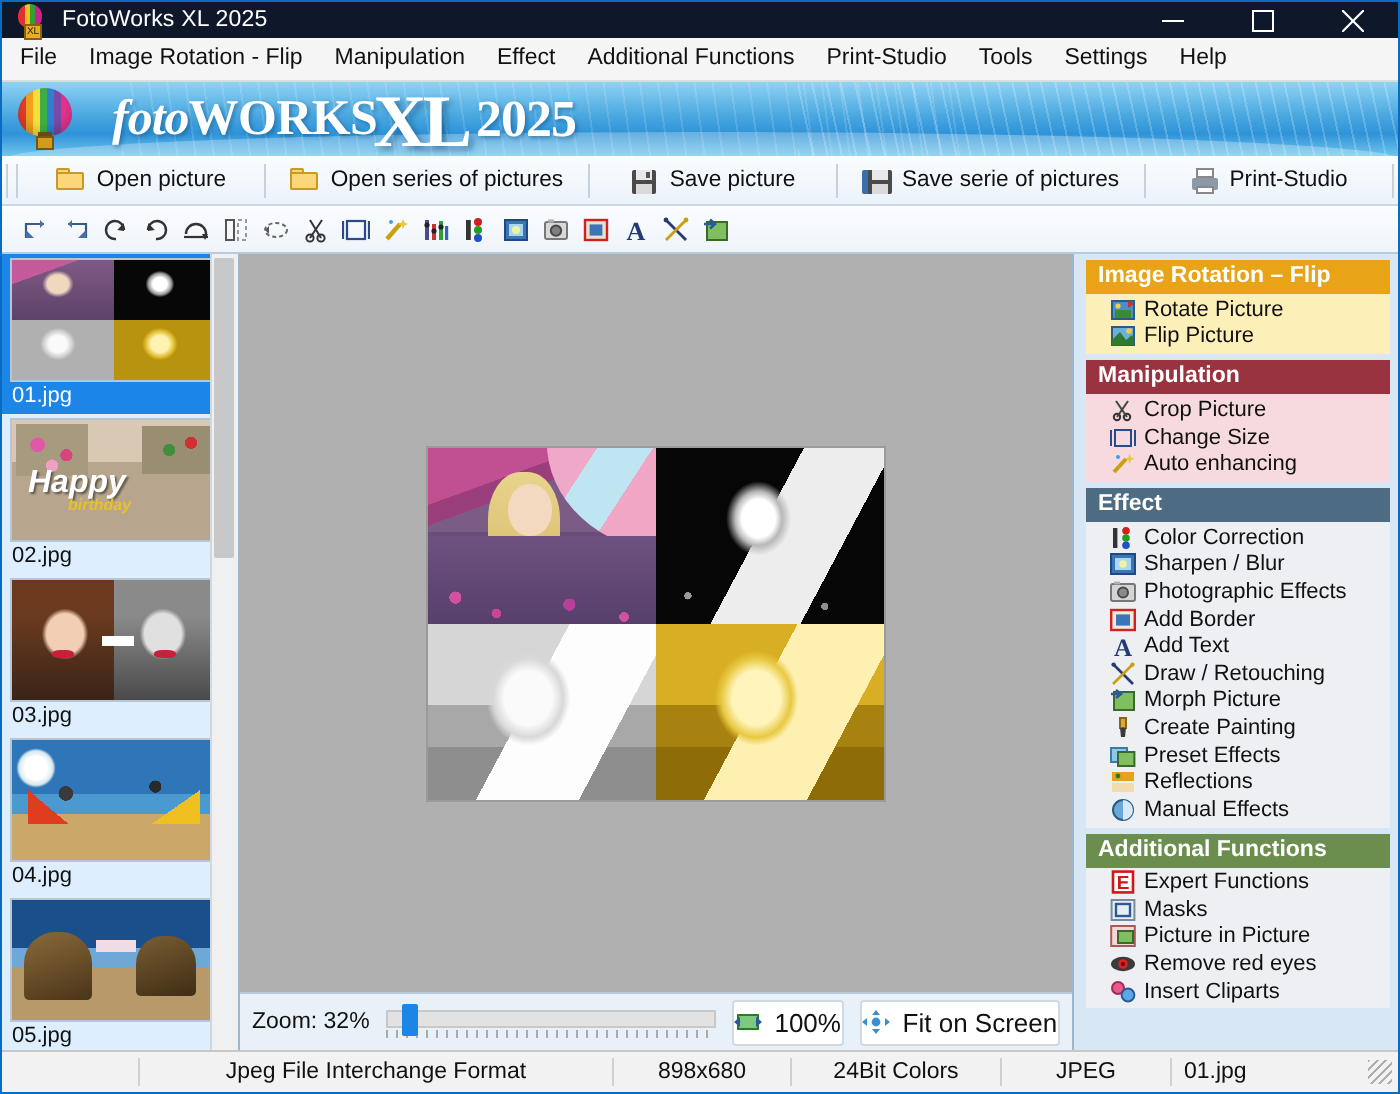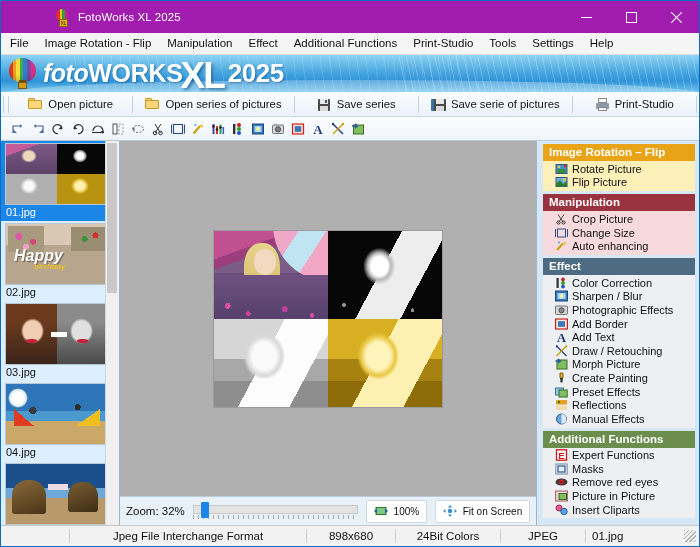--- a/index.html
+++ b/index.html
@@ -12,23 +12,22 @@
   }
   .app{
     width:700px;height:547px;position:relative;
     box-sizing:border-box;
     border:1px solid #0a6cc0;
     background:#eef4fa;
     display:flex;flex-direction:column;
   }
   
   .titlebar{
-    height:32px;background:#a21caf;display:flex;align-items:center;
+    height:18px;background:#0f172a;display:flex;align-items:center;
     flex:0 0 auto;
-    padding-left:47px;
   }
   .tb-icon{
     width:16px;height:16px;margin-left:7px;margin-right:7px;position:relative;flex:0 0 auto;
   }
   .tb-icon .bal{
     position:absolute;left:1px;top:0px;width:12px;height:12px;border-radius:50% 50% 45% 45%;
     background:
       linear-gradient(90deg,#e03030 0 30%,#f0c020 30% 50%,#30a030 50% 72%,#d02090 72% 100%);
   }
   .tb-icon .bsk{
@@ -79,22 +78,23 @@
       #2f7fd0 53% 66%,#7b49a8 66% 80%,#e0348c 80% 100%);
     box-shadow:inset 0 -3px 5px rgba(0,0,0,.18);
   }
   .balloon .s{
     position:absolute;left:10px;top:22px;width:7px;height:2px;background:#6b4a10;
   }
   .balloon .k{
     position:absolute;left:9px;top:24px;width:9px;height:7px;background:#d39b1c;border:1px solid #7a5410;box-sizing:border-box;
   }
   .logo-text{
-    position:absolute;left:42px;top:0px;height:37px;display:flex;align-items:center;
+    position:absolute;left:55px;top:0px;height:37px;display:flex;align-items:center;
     font-size:0;
+    font-family:Liberation Serif, serif;
   }
   .lt-foto{
     font-style:italic;font-weight:700;font-size:25px;color:#fff;letter-spacing:-.5px;
     text-shadow:1px 1px 2px rgba(0,60,110,.45);
   }
   .lt-works{
     font-weight:700;font-size:25px;color:#fff;letter-spacing:-.3px;
     text-shadow:1px 1px 2px rgba(0,60,110,.45);
   }
   .lt-xl{
@@ -215,21 +215,21 @@
     background:#e9f1f8;border-top:1px solid #b9cadb;
   }
   .zoomlabel{font-size:11.5px;color:#111;white-space:nowrap;}
   .slider{position:relative;width:165px;height:18px;flex:0 0 auto;}
   .slider .track{position:absolute;left:0;top:3px;width:165px;height:9px;background:#e2e2e2;border:1px solid #c8c8c8;box-sizing:border-box;}
   .slider .ticks{position:absolute;left:0;top:13px;width:165px;height:4px;
     background:repeating-linear-gradient(90deg,#aaa 0 1px, rgba(0,0,0,0) 1px 5px);}
   .slider .knob{position:absolute;left:8px;top:0px;width:8px;height:16px;background:#1b86e8;border-radius:1px;}
   .zbtn{
     flex:1 1 auto;height:21px;background:#fff;border:1px solid #cfd9e2;border-radius:2px;
-    display:flex;align-items:center;justify-content:center;gap:6px;font-size:10px;color:#111;
+    display:flex;align-items:center;justify-content:center;gap:6px;font-size:13px;color:#111;
   }
   .zbtn .zi{width:14px;height:12px;position:relative;flex:0 0 auto;}
   
   .rightpanel{
     width:163px;flex:0 0 auto;background:#d7e7f5;border-left:1px solid #9db6cc;
     padding:3px 4px 0 6px;box-sizing:border-box;overflow:hidden;
   }
   .sec-head{
     height:17px;line-height:17px;padding-left:6px;color:#fff;font-weight:700;font-size:11.5px;
     margin-top:3px;
@@ -379,21 +379,21 @@
       <span>Open series of pictures</span>
     </div>
     <div class="mt-sep"></div>
     <div class="mt-btn" style="flex:1 1 0;justify-content:center;">
       <span class="ic ic-floppy">
           <span class="d1"></span>
           <span class="d2"></span>
           <span class="d3"></span>
           <span class="d4"></span>
         </span>
-      <span>Save series</span>
+      <span>Save picture</span>
     </div>
     <div class="mt-sep"></div>
     <div class="mt-btn" style="flex:1 1 0;justify-content:center;">
       <span class="ic ic-floppy ic-floppy2">
           <span class="e1"></span>
           <span class="d1" style="left:3px;"></span>
           <span class="d2" style="left:5px;"></span>
           <span class="d3" style="left:5px;"></span>
         </span>
       <span>Save serie of pictures</span>
@@ -790,32 +790,32 @@
         </div>
         <div class="row">
           <span class="ri"><svg width="13" height="12" viewBox="0 0 13 12">
                 <rect x="0.8" y="1" width="11.4" height="10" fill="#e8eef4" stroke="#7a8a9a"></rect>
                 <rect x="3" y="3" width="7" height="6" fill="none" stroke="#2a5a9a" stroke-width="1.2"></rect>
               </svg></span>
           <span>Masks</span>
         </div>
         <div class="row">
           <span class="ri"><svg width="13" height="12" viewBox="0 0 13 12">
+                <rect x="0.6" y="1" width="11.8" height="10" fill="#f4d8d8" stroke="#a85a5a"></rect>
+                <rect x="4" y="3.5" width="7.5" height="6" fill="#7fbf5f" stroke="#3a6a28"></rect>
+              </svg></span>
+          <span>Picture in Picture</span>
+        </div>
+        <div class="row">
+          <span class="ri"><svg width="13" height="12" viewBox="0 0 13 12">
                 <ellipse cx="6.5" cy="6" rx="6" ry="3.6" fill="#3a3a3a"></ellipse>
                 <circle cx="6.5" cy="6" r="2.4" fill="#e02020"></circle>
                 <circle cx="6.5" cy="6" r="1" fill="#5a0808"></circle>
               </svg></span>
           <span>Remove red eyes</span>
-        </div>
-        <div class="row">
-          <span class="ri"><svg width="13" height="12" viewBox="0 0 13 12">
-                <rect x="0.6" y="1" width="11.8" height="10" fill="#f4d8d8" stroke="#a85a5a"></rect>
-                <rect x="4" y="3.5" width="7.5" height="6" fill="#7fbf5f" stroke="#3a6a28"></rect>
-              </svg></span>
-          <span>Picture in Picture</span>
         </div>
         <div class="row">
           <span class="ri"><svg width="13" height="12" viewBox="0 0 13 12">
                 <circle cx="4" cy="4" r="3" fill="#e85a8a" stroke="#a02a5a"></circle>
                 <circle cx="9" cy="7.5" r="3.2" fill="#5aa8e8" stroke="#2a5a98"></circle>
               </svg></span>
           <span>Insert Cliparts</span>
         </div>
 
       </div>

